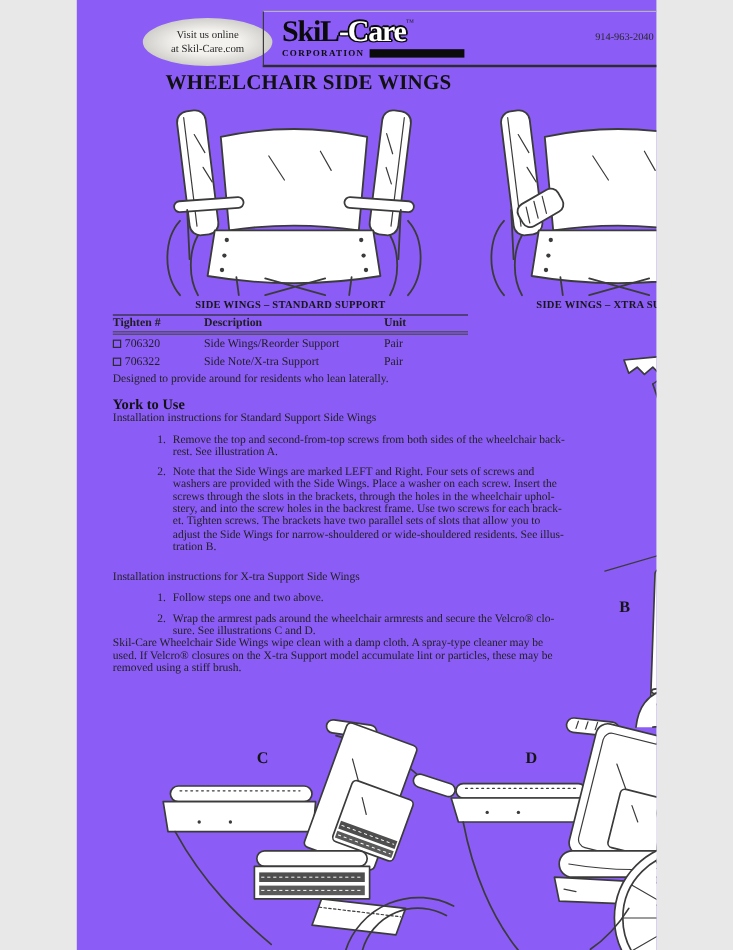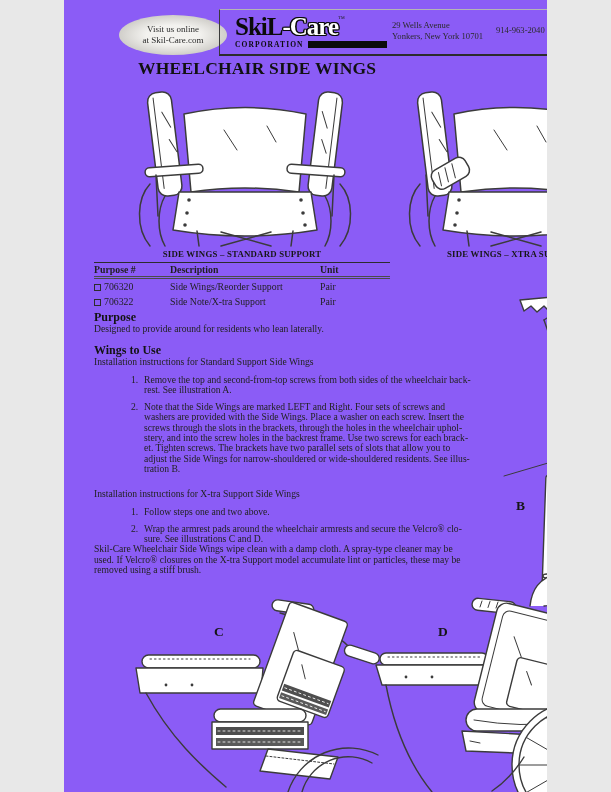--- a/index.html
+++ b/index.html
@@ -83,24 +83,20 @@
     <div class="abs logo">
       <div class="logo-row">
         <span class="logo-solid">SkiL</span>
         <span class="logo-outline">-Care</span>
         <span class="logo-tm">™</span>
       </div>
       <div class="corp-row">
         <span class="corp-text">CORPORATION</span>
         <span class="corp-bar"></span>
       </div>
-    </div>
-    <div class="abs addr">
-      <div>29 Wells Avenue</div>
-      <div>Yonkers, New York 10701</div>
     </div>
     <span class="abs phone phone-1">914-963-2040</span>
     <span class="abs phone phone-2">800-431-2972</span>
   </div>
 
   <div class="abs doc-title">WHEELCHAIR SIDE WINGS</div>
 
   <svg class="abs fig" style="left:56px; top:86px;" width="250" height="162" viewBox="0 0 250 162">
     <g stroke="#3b3b3b" fill="none" stroke-width="1.5" stroke-linejoin="round" stroke-linecap="round">
       <path d="M30 98 C17 112 15 142 30 160"></path>
@@ -174,41 +170,40 @@
       <g transform="rotate(30 188 88)">
         <rect x="170" y="76" width="38" height="21" rx="7" fill="#fff"></rect>
         <path d="M179 80 l-4 13 M187 79 l-4 14 M195 79 l-4 14" stroke-width="1"></path>
       </g>
     </g>
   </svg>
   <div class="abs fig-caption cap-xtra">SIDE WINGS – XTRA SUPPORT</div>
 
   <div class="abs reorder-table">
     <div class="tr head">
-      <span>Purpose #</span>
+      <span>Tighten #</span>
       <span>Description</span>
       <span>Unit</span>
     </div>
     <div class="tr">
       <span><span class="cb"></span><span>706320</span></span>
       <span>Side Wings/Reorder Support</span>
       <span>Pair</span>
     </div>
     <div class="tr">
       <span><span class="cb"></span><span>706322</span></span>
       <span>Side Note/X-tra Support</span>
       <span>Pair</span>
     </div>
   </div>
 
   <div class="abs text-col">
-    <div class="h-sec">Purpose</div>
     <div class="pre">Designed to provide around for residents who lean laterally.</div>
 
-    <div class="h-sec gap-a">Wings to Use</div>
+    <div class="h-sec gap-a">York to Use</div>
     <div class="pre">Installation instructions for Standard Support Side Wings</div>
 
     <div class="step">
       <span class="num">1.</span>
       <span class="txt">Remove the top and second-from-top screws from both sides of the wheelchair back-
 rest. See illustration A.</span>
     </div>
     <div class="step">
       <span class="num">2.</span>
       <span class="txt">Note that the Side Wings are marked LEFT and Right. Four sets of screws and

